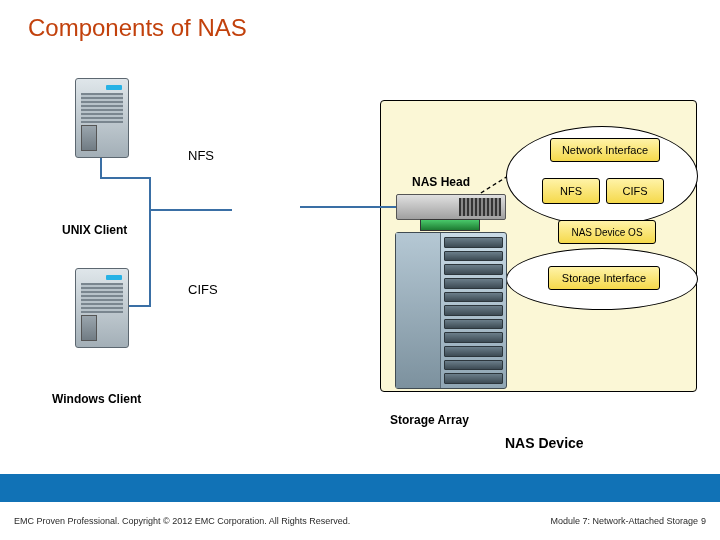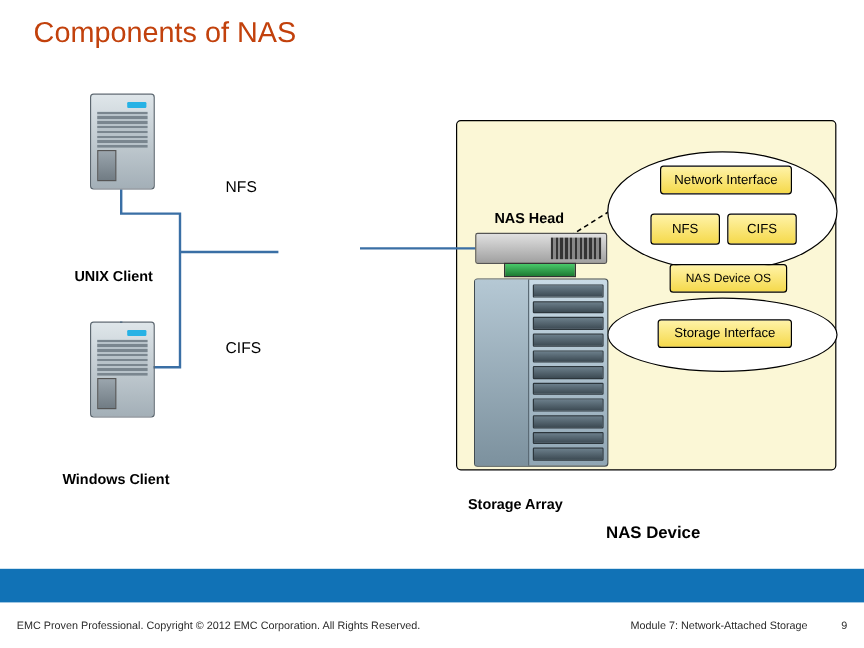--- a/index.html
+++ b/index.html
@@ -260,21 +260,21 @@
     justify-content: space-between;
     font-size: 9px;
     color: #2a2a2a;
     padding: 12px 14px;
     box-sizing: border-box;
     margin-top: 36px;
   }
   .footer .left { white-space: nowrap; }
   .footer .right {
     display: flex;
-    gap: 28px;
+    gap: 3px;
     align-items: center;
   }
 </style>
 </head>
 <body>
 
 <div class="stage">
   <div class="slide-title">Components of NAS</div>
 
   <div class="nas-box"></div>

